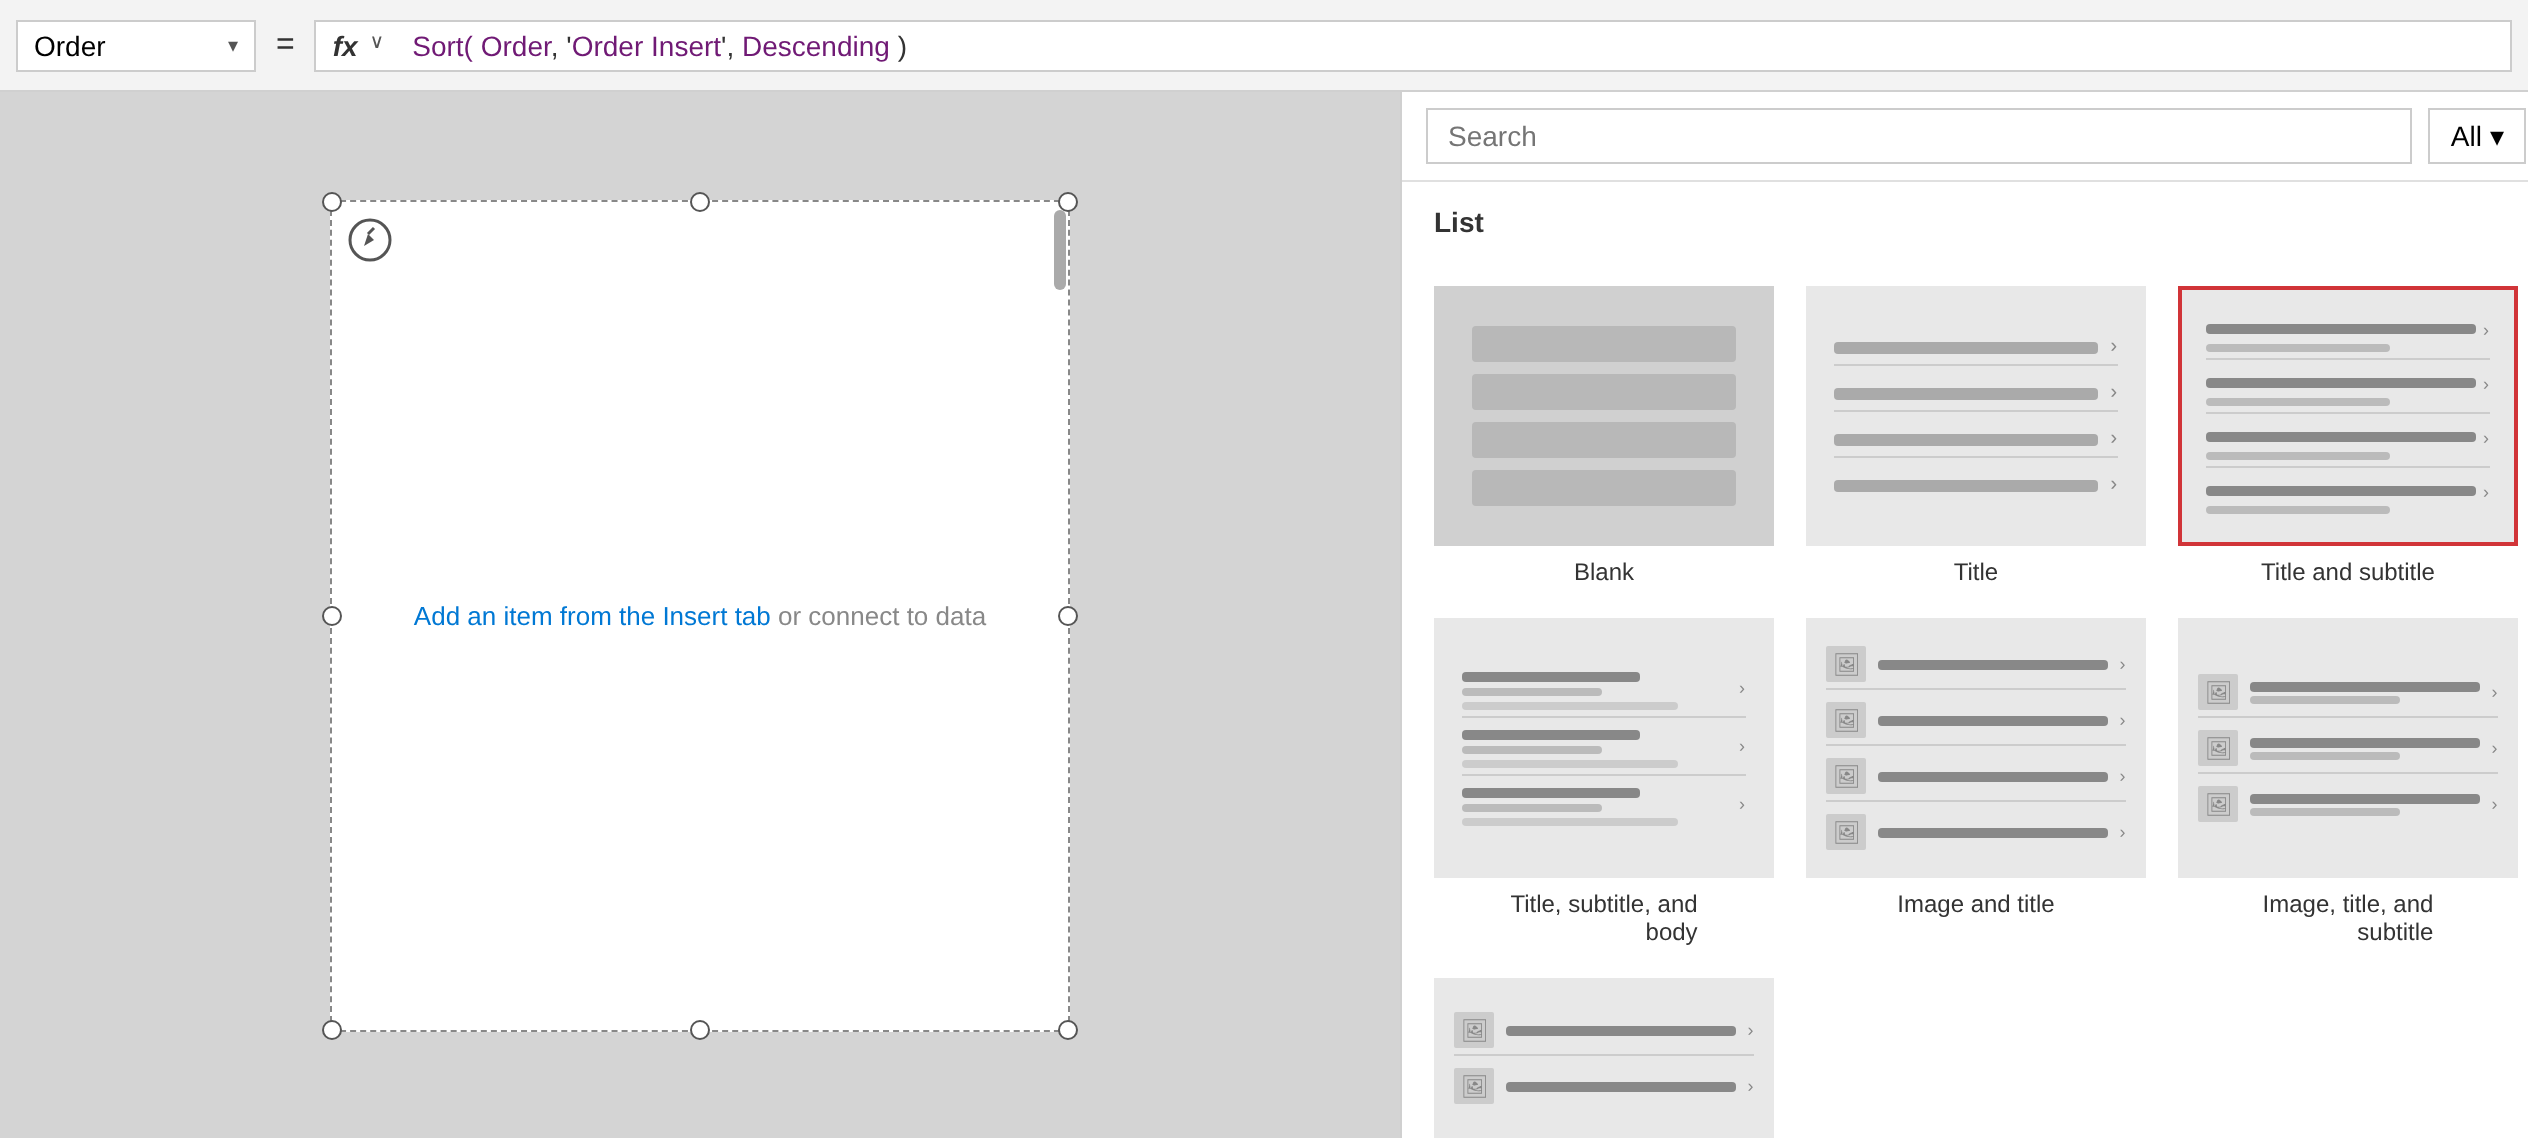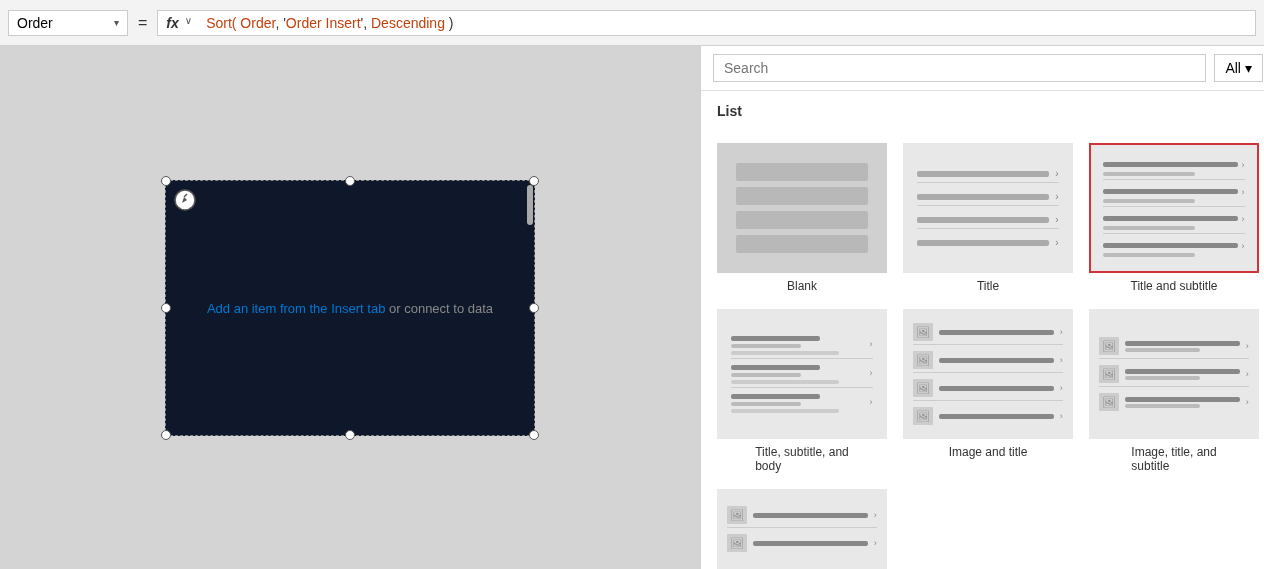--- a/index.html
+++ b/index.html
@@ -64,21 +64,21 @@
       font-style: italic;
       color: #333;
       font-size: 14px;
       font-weight: bold;
     }
     .fx-chevron {
       font-size: 10px;
       color: #555;
       margin-right: 8px;
     }
-    .formula-text .kw-blue { color: #c2410c; }
+    .formula-text .kw-blue { color: #701a75; }
     .formula-text .kw-black { color: #333; }
 
     
     .main-content {
       display: flex;
       flex: 1;
       overflow: hidden;
     }
 
     
@@ -87,22 +87,22 @@
       background: #d4d4d4;
       position: relative;
       display: flex;
       align-items: center;
       justify-content: center;
     }
 
     .list-widget {
       position: relative;
       width: 370px;
-      height: 256px;
-      background: #0f172a;
+      height: 416px;
+      background: #ffffff;
       border: 1px dashed #888;
     }
 
     
     .handle {
       position: absolute;
       width: 10px;
       height: 10px;
       background: white;
       border: 1px solid #555;
@@ -251,21 +251,21 @@
     }
 
     .layout-thumb.blank-thumb {
       background: #d0d0d0;
     }
 
     .layout-label {
       font-size: 12px;
       color: #333;
       margin-top: 6px;
-      text-align: left;
+      text-align: right;
     }
 
     
     .blank-lines {
       display: flex;
       flex-direction: column;
       gap: 6px;
       width: 80%;
     }
     .blank-line {

